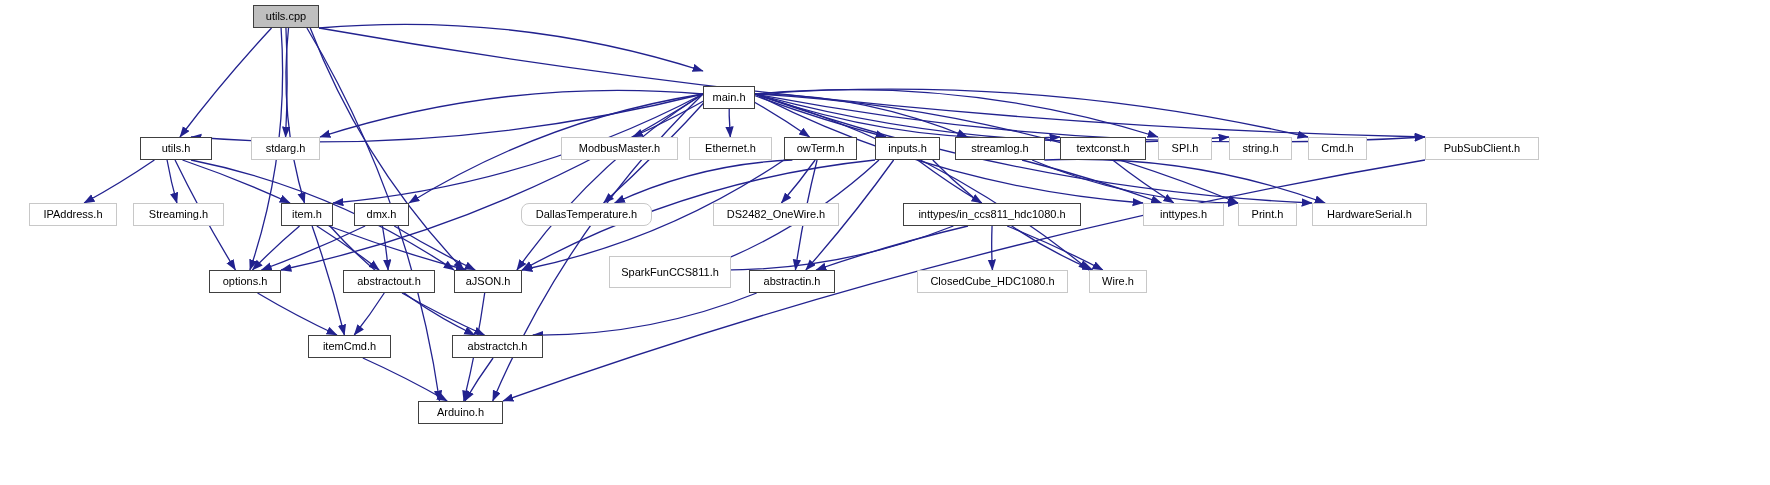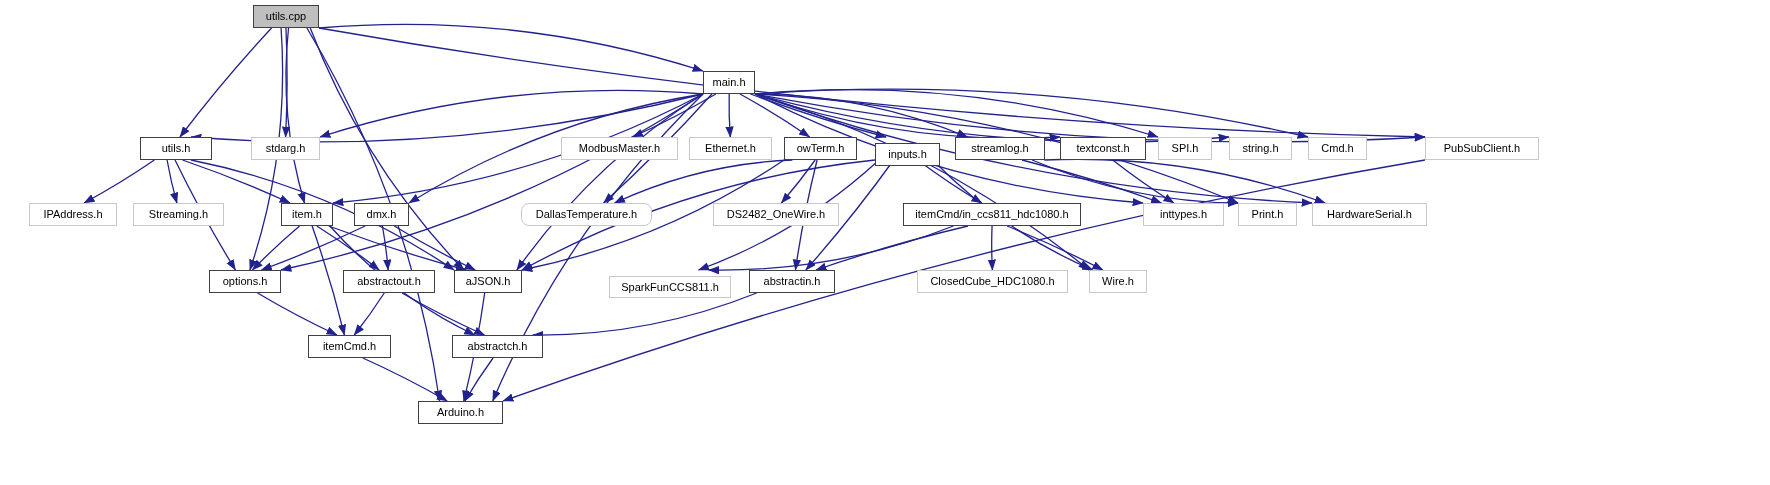--- a/index.html
+++ b/index.html
@@ -105,39 +105,39 @@
         <path d="M362.82,358 Q406.075,377.391 447.18,401" fill="none" stroke="#22228f" stroke-width="1.3" marker-end="url(#arrow)"></path>
         <path d="M493.06,358 Q477.925,378.797 464.94,401" fill="none" stroke="#22228f" stroke-width="1.3" marker-end="url(#arrow)"></path>
         <path d="M484.7,293 Q476.95,347.5225 463.8,401" fill="none" stroke="#22228f" stroke-width="1.3" marker-end="url(#arrow)"></path>
         <path d="M1425,160 Q953.3785464856575,239.86522763392588 503,401" fill="none" stroke="#22228f" stroke-width="1.3" marker-end="url(#arrow)"></path>
       </g>
   </svg>
   <div id="nodes-layer">
       <div class="node root" style="left: 253px; top: 5px; width: 66px; height: 23px;">
         <span class="node-label">utils.cpp</span>
       </div>
-      <div class="node strong" style="left: 703px; top: 71px; width: 52px; height: 23px;">
+      <div class="node strong" style="left: 703px; top: 86px; width: 52px; height: 23px;">
         <span class="node-label">main.h</span>
       </div>
       <div class="node strong" style="left: 140px; top: 137px; width: 72px; height: 23px;">
         <span class="node-label">utils.h</span>
       </div>
       <div class="node weak" style="left: 251px; top: 137px; width: 69px; height: 23px;">
         <span class="node-label">stdarg.h</span>
       </div>
       <div class="node weak" style="left: 561px; top: 137px; width: 117px; height: 23px;">
         <span class="node-label">ModbusMaster.h</span>
       </div>
       <div class="node weak" style="left: 689px; top: 137px; width: 83px; height: 23px;">
         <span class="node-label">Ethernet.h</span>
       </div>
       <div class="node strong" style="left: 784px; top: 137px; width: 73px; height: 23px;">
         <span class="node-label">owTerm.h</span>
       </div>
-      <div class="node strong" style="left: 875px; top: 137px; width: 65px; height: 23px; margin-top: 6px;">
+      <div class="node strong" style="left: 875px; top: 137px; width: 65px; height: 23px;">
         <span class="node-label">inputs.h</span>
       </div>
       <div class="node strong" style="left: 955px; top: 137px; width: 90px; height: 23px;">
         <span class="node-label">streamlog.h</span>
       </div>
       <div class="node strong" style="left: 1060px; top: 137px; width: 86px; height: 23px;">
         <span class="node-label">textconst.h</span>
       </div>
       <div class="node weak" style="left: 1158px; top: 137px; width: 54px; height: 23px;">
         <span class="node-label">SPI.h</span>
@@ -163,41 +163,41 @@
       <div class="node strong" style="left: 354px; top: 203px; width: 55px; height: 23px;">
         <span class="node-label">dmx.h</span>
       </div>
       <div class="node weak" style="left: 521px; top: 203px; width: 131px; height: 23px; border-radius: 8px;">
         <span class="node-label">DallasTemperature.h</span>
       </div>
       <div class="node weak" style="left: 713px; top: 203px; width: 126px; height: 23px;">
         <span class="node-label">DS2482_OneWire.h</span>
       </div>
       <div class="node strong" style="left: 903px; top: 203px; width: 178px; height: 23px;">
-        <span class="node-label">itemCmd/in_ccs811_hdc1080.h</span>
+        <span class="node-label">inttypes/in_ccs811_hdc1080.h</span>
       </div>
       <div class="node weak" style="left: 1143px; top: 203px; width: 81px; height: 23px;">
         <span class="node-label">inttypes.h</span>
       </div>
       <div class="node weak" style="left: 1238px; top: 203px; width: 59px; height: 23px;">
         <span class="node-label">Print.h</span>
       </div>
       <div class="node weak" style="left: 1312px; top: 203px; width: 115px; height: 23px;">
         <span class="node-label">HardwareSerial.h</span>
       </div>
       <div class="node strong" style="left: 209px; top: 270px; width: 72px; height: 23px;">
         <span class="node-label">options.h</span>
       </div>
       <div class="node strong" style="left: 343px; top: 270px; width: 92px; height: 23px;">
         <span class="node-label">abstractout.h</span>
       </div>
       <div class="node strong" style="left: 454px; top: 270px; width: 68px; height: 23px;">
         <span class="node-label">aJSON.h</span>
       </div>
-      <div class="node weak" style="left: 609px; top: 276px; width: 122px; height: 22px;">
+      <div class="node weak" style="left: 609px; top: 256px; width: 122px; height: 32px;">
         <span class="node-label">SparkFunCCS811.h</span>
       </div>
       <div class="node strong" style="left: 749px; top: 270px; width: 86px; height: 23px;">
         <span class="node-label">abstractin.h</span>
       </div>
       <div class="node weak" style="left: 917px; top: 270px; width: 151px; height: 23px;">
         <span class="node-label">ClosedCube_HDC1080.h</span>
       </div>
       <div class="node weak" style="left: 1089px; top: 270px; width: 58px; height: 23px; text-align: right;">
         <span class="node-label">Wire.h</span>

